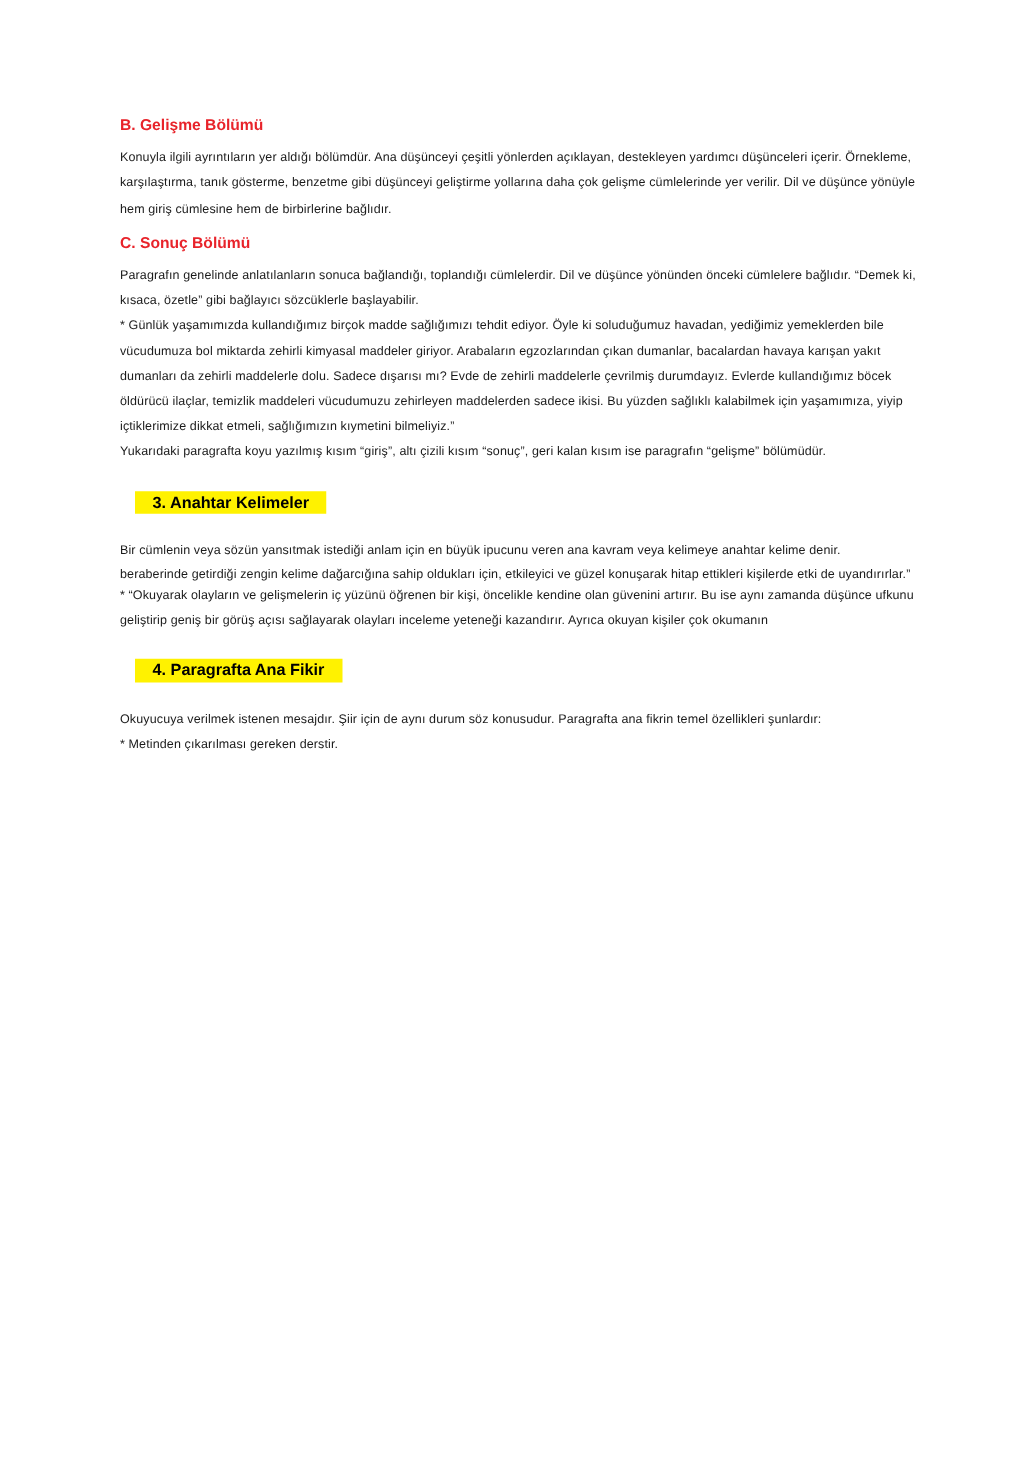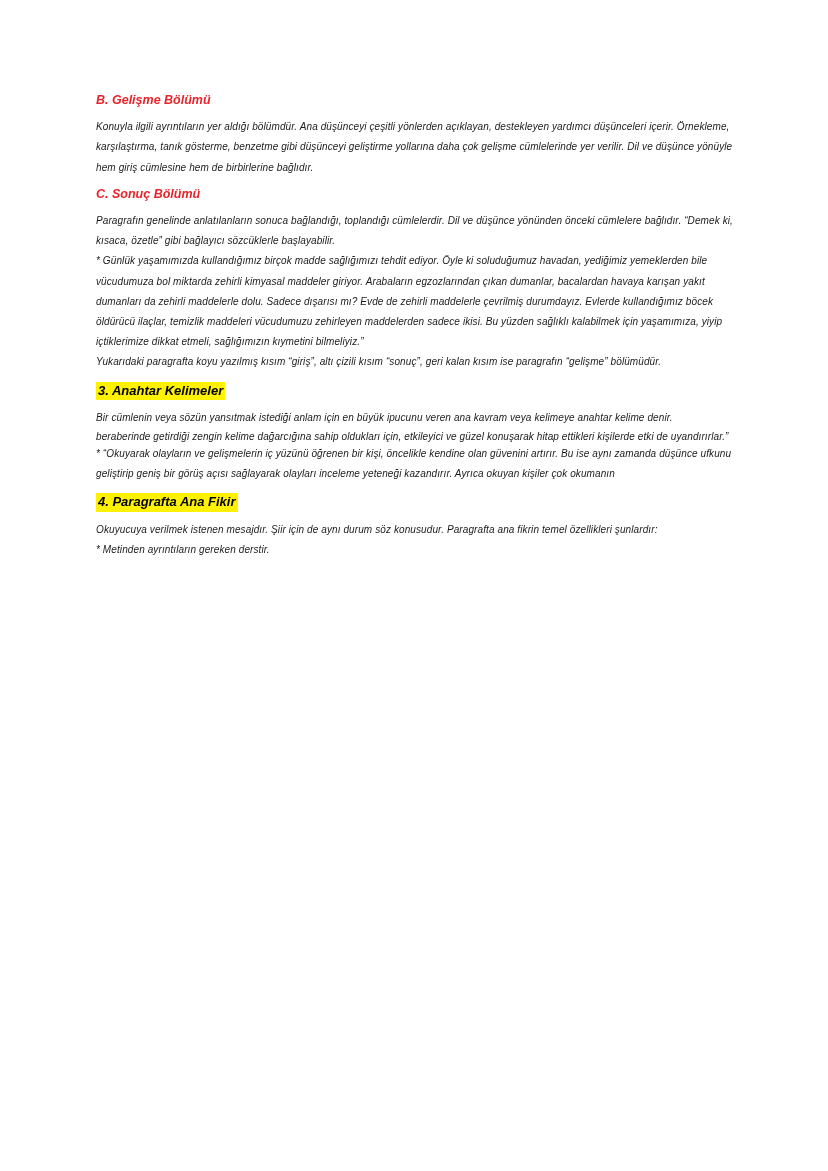--- a/index.html
+++ b/index.html
@@ -13,40 +13,39 @@
     font-family: "Liberation Sans", sans-serif;
     color: #1a1a1a;
   }
   .page {
     position: relative;
     width: 828px;
     height: 1171px;
     background: #ffffff;
     box-sizing: border-box;
     padding: 92px 96px 40px 96px;
-    font-style: italic;
   }
   .content {
     width: 640px;
   }
   .heading-red {
     color: #e8232a;
     font-size: 12.5px;
     font-weight: 700;
     margin: 0 0 9px 0;
     line-height: 1.3;
   }
   .heading-hl {
     display: inline-block;
     background: #fff200;
     color: #000000;
     font-size: 13px;
     font-weight: 700;
-    margin: 0;
-    padding: 1px 2px;
+    margin: 12px;
+    padding: 1px 14px;
     line-height: 1.3;
   }
   .heading-hl-wrap {
     margin: 0 0 8px 0;
   }
   p.body {
     font-size: 10px;
     line-height: 2.02;
     margin: 0;
     color: #1a1a1a;
@@ -84,17 +83,17 @@
       <p class="body"> Bir cümlenin veya sözün yansıtmak istediği anlam için en büyük ipucunu veren ana kavram veya kelimeye anahtar kelime denir.</p>
       <p class="body tight">beraberinde getirdiği zengin kelime dağarcığına sahip oldukları için, etkileyici ve güzel konuşarak hitap ettikleri kişilerde etki de uyandırırlar.”</p>
       <p class="body">* “Okuyarak olayların ve gelişmelerin iç yüzünü öğrenen bir kişi, öncelikle kendine olan güvenini artırır. Bu ise aynı zamanda düşünce ufkunu geliştirip geniş bir görüş açısı sağlayarak olayları inceleme yeteneği kazandırır. Ayrıca okuyan kişiler çok okumanın</p>
     </div>
 
     <div class="block">
       <div class="heading-hl-wrap">
         <h3 class="heading-hl">4. Paragrafta Ana Fikir</h3>
       </div>
       <p class="body"> Okuyucuya verilmek istenen mesajdır. Şiir için de aynı durum söz konusudur. Paragrafta ana fikrin temel özellikleri şunlardır:</p>
-      <p class="body">* Metinden ayrıntıların gereken derstir.</p>
+      <p class="body">* Metinden çıkarılması gereken derstir.</p>
     </div>
 
   </div>
 </div>
 
 </body></html>

